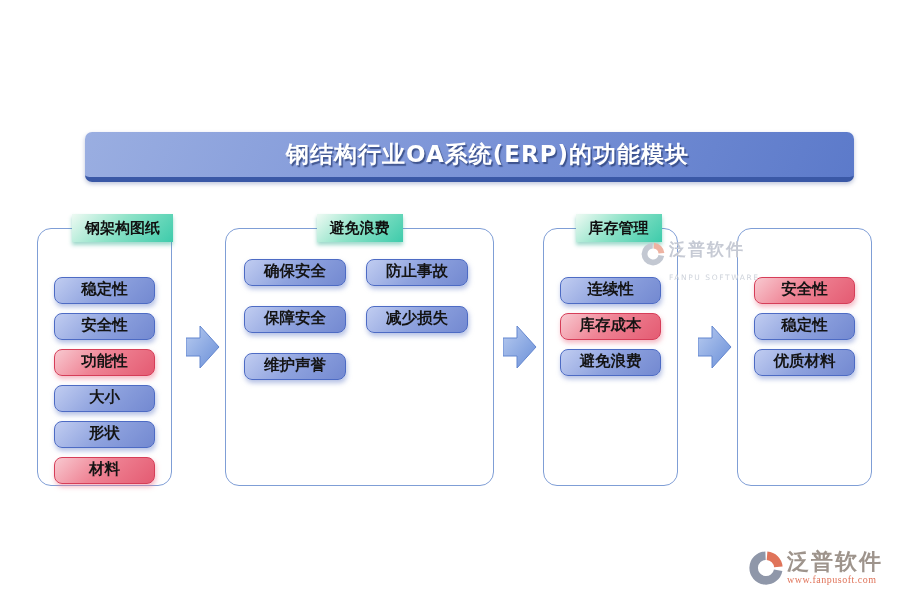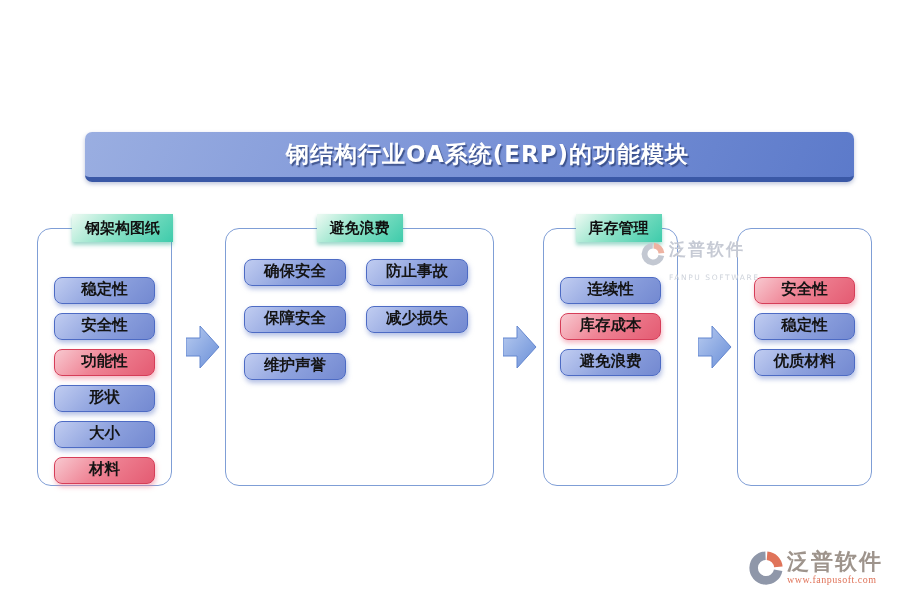--- a/index.html
+++ b/index.html
@@ -87,22 +87,22 @@
 <div class="canvas">
 
   <div class="banner">钢结构行业OA系统(ERP)的功能模块</div>
 
   <div class="panel panel1">
     <div class="pill pill-right">钢架构图纸</div>
     <div class="items">
         <div class="item blue">稳定性</div>
         <div class="item blue">安全性</div>
         <div class="item red">功能性</div>
+        <div class="item blue">大小</div>
         <div class="item blue">形状</div>
-        <div class="item blue">大小</div>
         <div class="item red">材料</div>
       </div>
   </div>
 
   <div class="panel panel2">
     <div class="pill pill-center">避免浪费</div>
     <div class="items-grid">
         <div class="item blue">确保安全</div>
         <div class="item blue">防止事故</div>
         <div class="item blue">保障安全</div>

